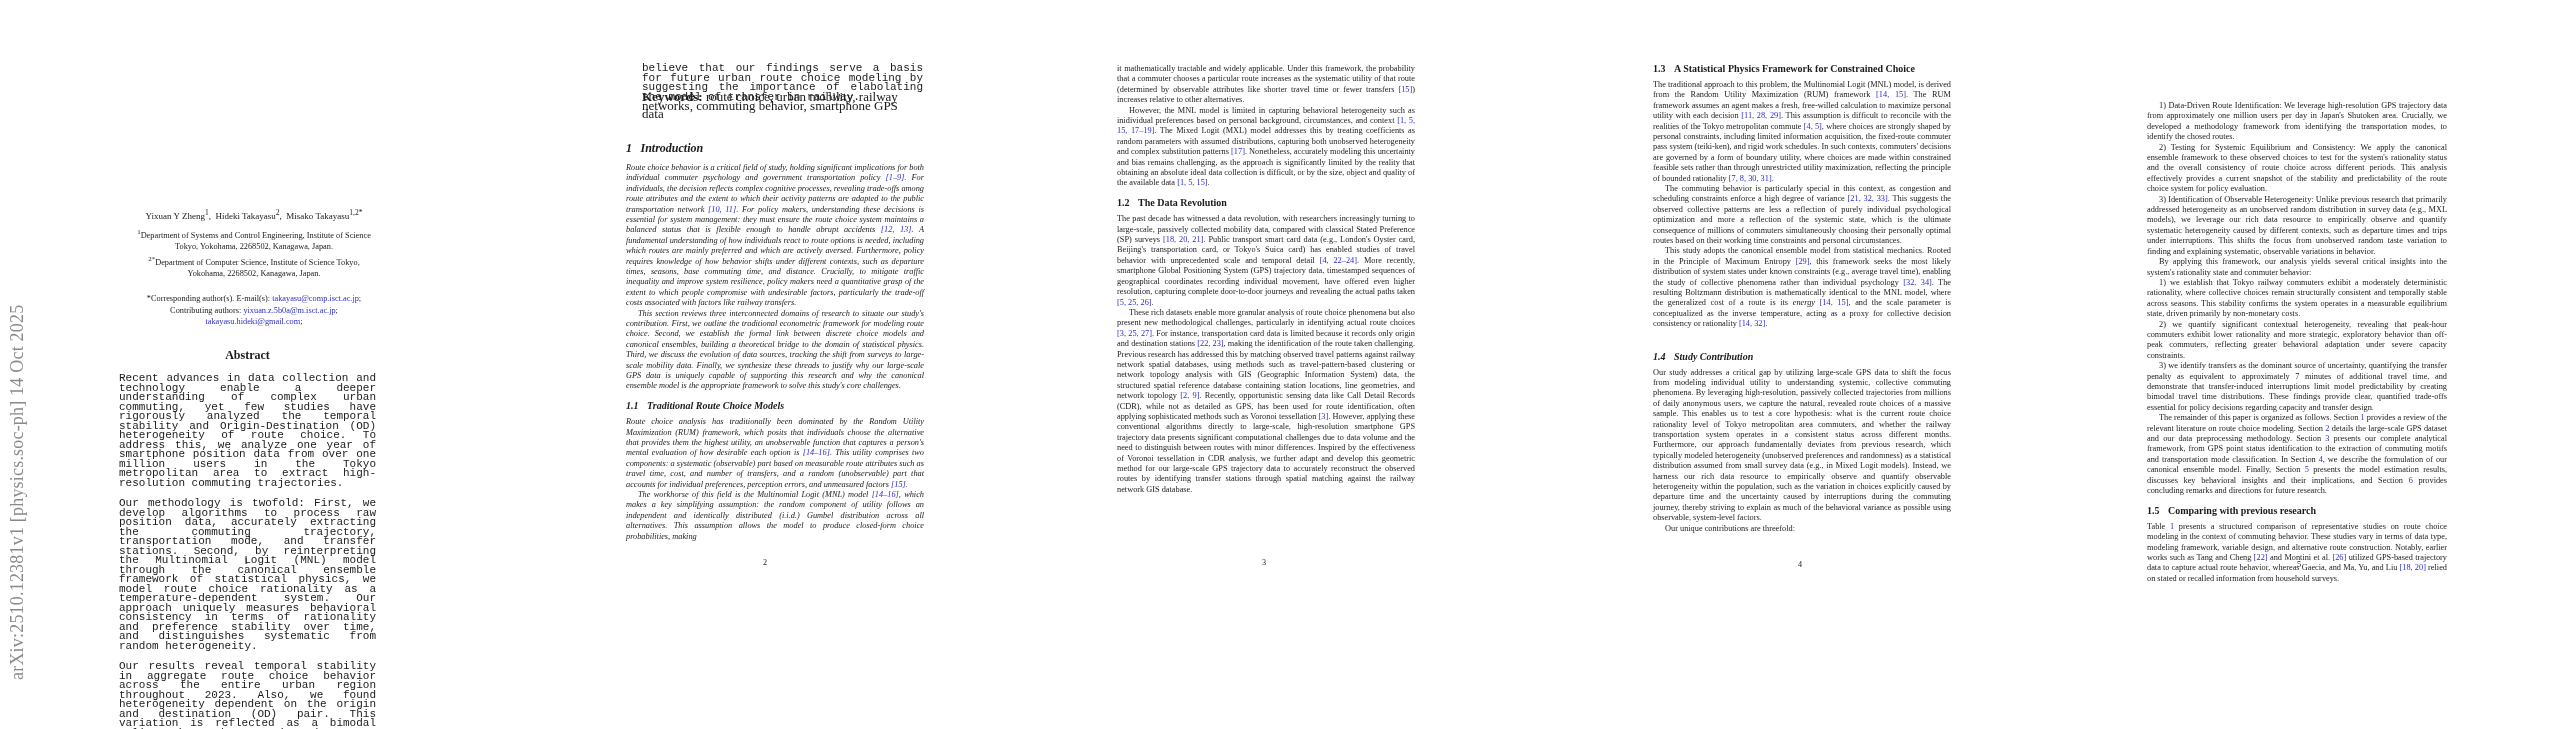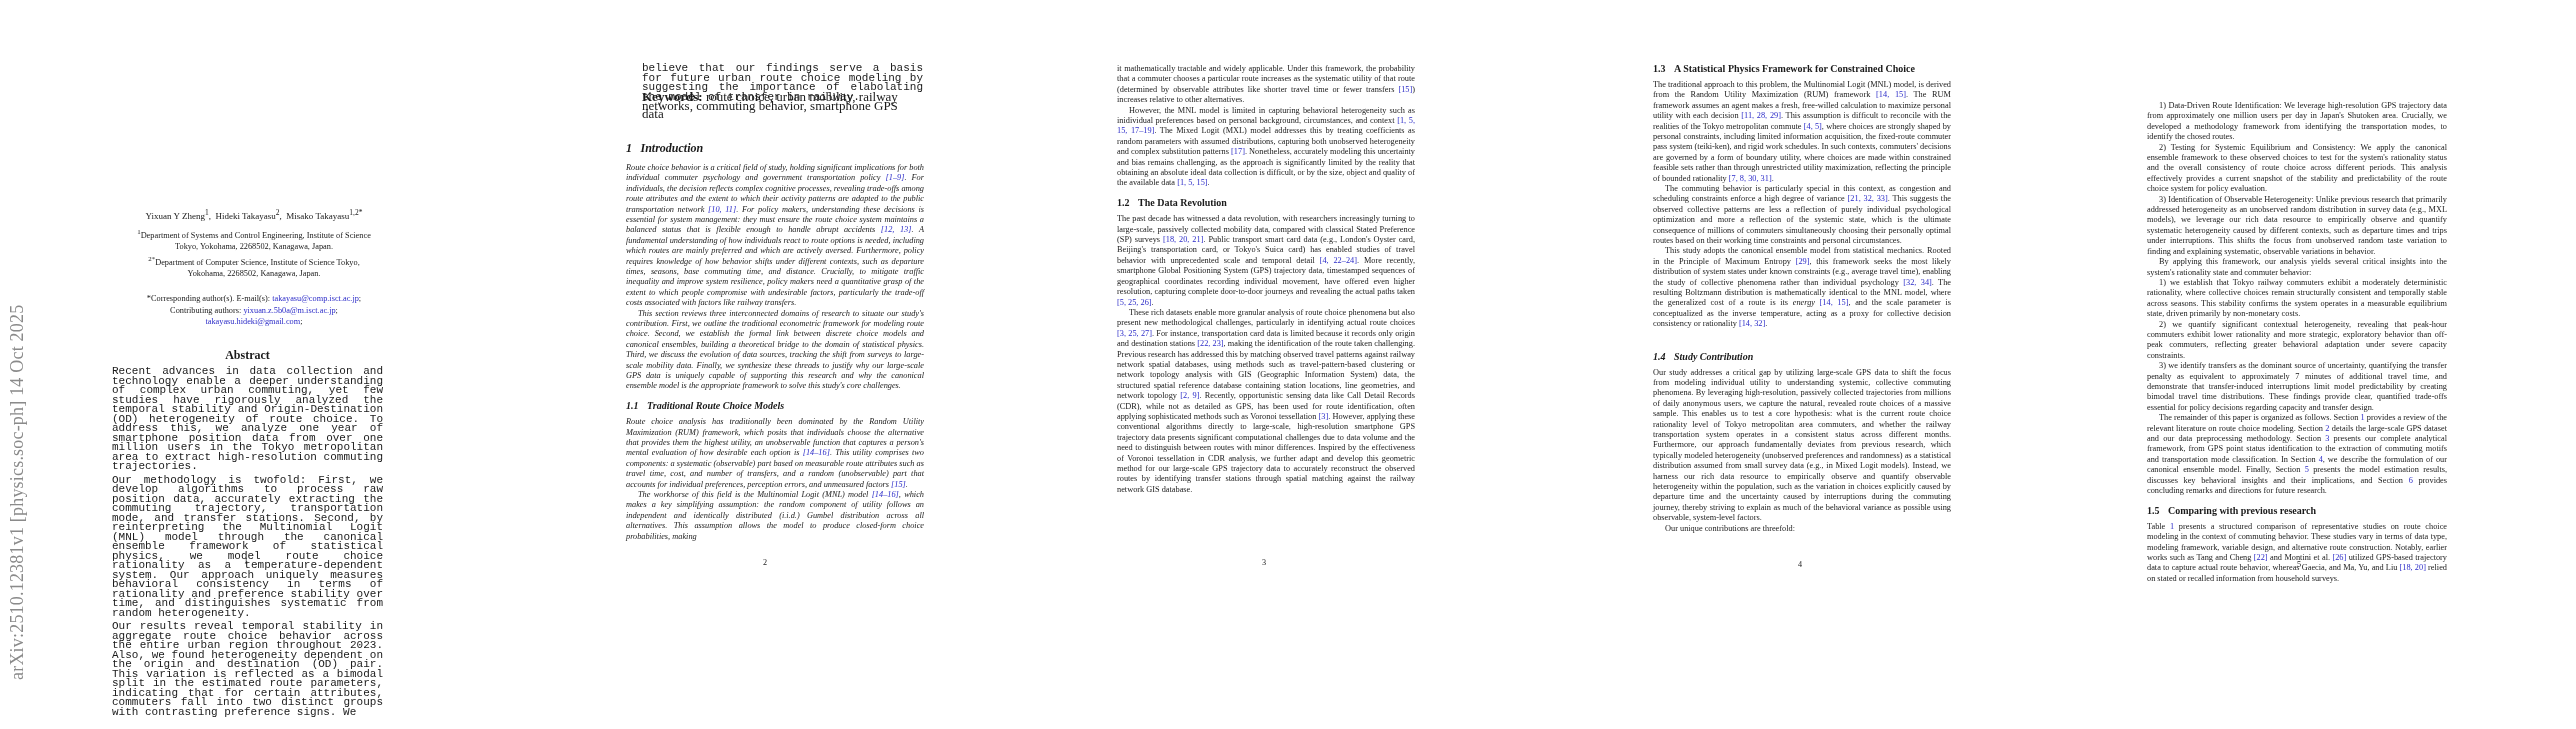--- a/index.html
+++ b/index.html
@@ -42,21 +42,21 @@
   .title {
     font-family: "Liberation Serif", serif; font-size: 14px; line-height: 19px;
     text-align: center; margin: 0;
   }
   .authors { font-family: "Liberation Serif", serif; font-size: 9px; text-align: center; }
   .affil { font-family: "Liberation Serif", serif; font-size: 8.3px; line-height: 11.5px; text-align: center; }
   .email-line { font-family: "Liberation Serif", serif; font-size: 8.3px; line-height: 11.5px; text-align: center; }
   .email { color: #2b2bc8; }
   .abs-head { font-family: "Liberation Serif", serif; font-weight: bold; font-size: 12px; text-align: center; margin-bottom: 2.4px; }
   .abs-text { font-family: Liberation Mono, monospace; font-size: 11px; line-height: 9.5px; text-align: justify; }
-  .abs-text p { margin: 4px; }
+  .abs-text p { margin: 11px; }
   .kw { font-family: "Liberation Serif", serif; font-size: 13px; line-height: 8.5px; }
   .kw b { font-weight: bold; }
 </style>
 </head>
 <body>
 
 <div class="arxiv">
   <span>arXiv:2510.12381v1  [physics.soc-ph]  14 Oct 2025</span>
 </div>
 

